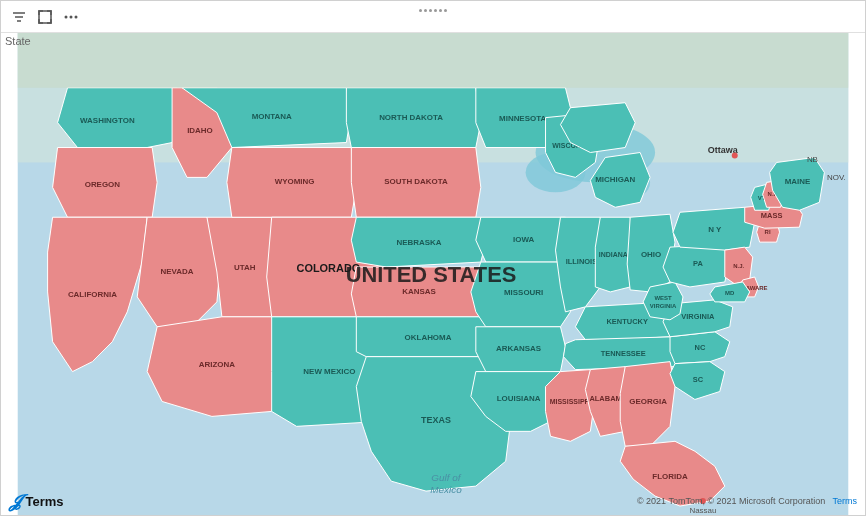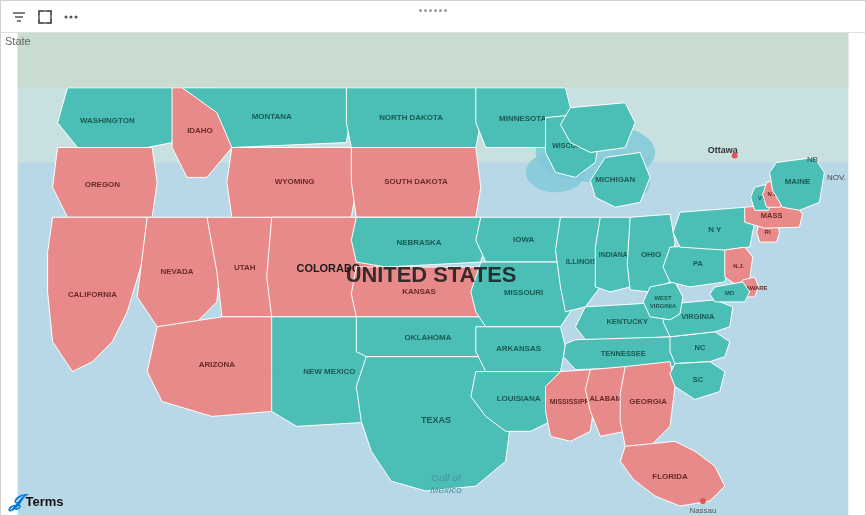--- a/index.html
+++ b/index.html
@@ -350,15 +350,20 @@
       <text x="688" y="482" font-size="8" fill="#555" font-family="Arial" text-anchor="middle">Nassau</text>
 
     </svg>
   </div>
 
   <div class="bottom-bar">
     <div class="bing-logo">
       <span class="bing-b">𝓙</span>
       <span>Terms</span>
     </div>
+    <div class="copyright-text">
+      <span>© 2021 TomTom, © 2021 Microsoft Corporation</span>
+      &nbsp;
+      <a href="#">Terms</a>
+    </div>
   </div>
 
 </div>
 
 </body></html>

